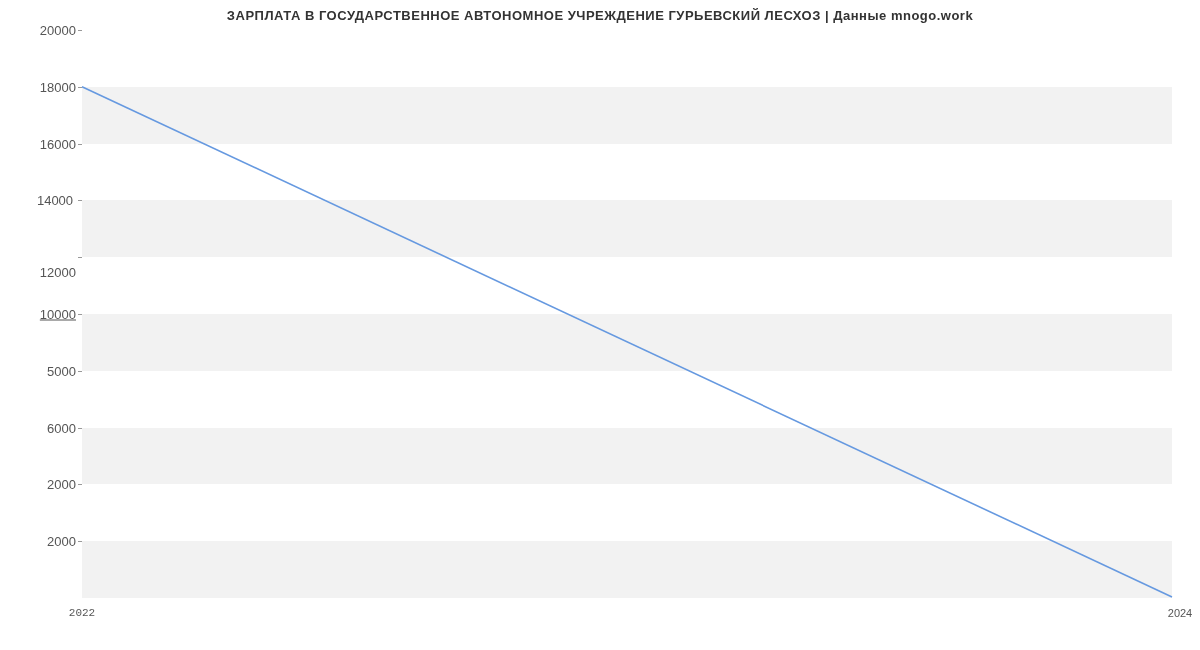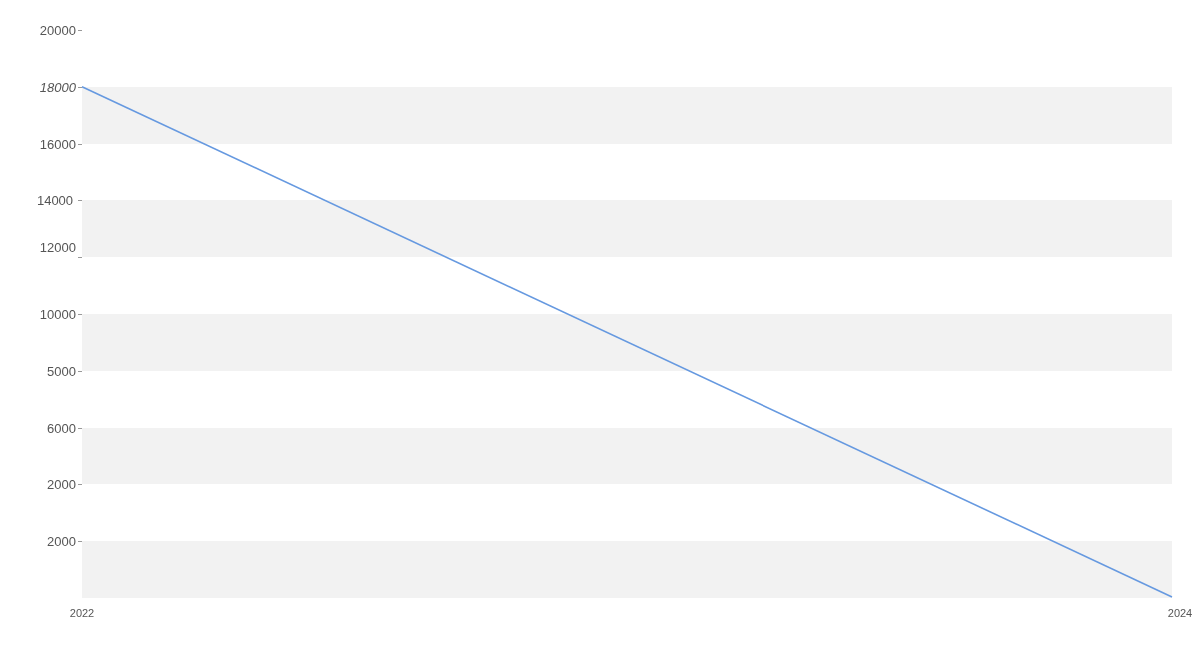--- a/index.html
+++ b/index.html
@@ -71,46 +71,47 @@
       top: 0;
       width: 100%;
       height: 100%;
       overflow: visible;
     }
   </style>
 </head>
 <body>
 
 <div class="chart-container">
+  <div class="title">ЗАРПЛАТА В ГОСУДАРСТВЕННОЕ АВТОНОМНОЕ УЧРЕЖДЕНИЕ ГУРЬЕВСКИЙ ЛЕСХОЗ | Данные mnogo.work</div>
   <div class="plot-area">
       <div class="grid-band" style="top: 56.8px; height: 56.8px;"></div>
       <div class="grid-band" style="top: 170.4px; height: 56.8px;"></div>
       <div class="grid-band" style="top: 284px; height: 56.8px;"></div>
       <div class="grid-band" style="top: 397.6px; height: 56.8px;"></div>
       <div class="grid-band" style="top: 511.2px; height: 56.8px;"></div>
 
     <svg class="line" preserveAspectRatio="none" viewBox="0 0 1090 568">
       <polyline id="series-line" fill="none" stroke="#6699e0" stroke-width="1.6" points="0,56.80000000000001 1090,568"></polyline>
     </svg>
   <div class="y-tick" style="top: 511.2px; text-align: right;">2000</div>
       <div class="y-tickmark" style="top: 511.2px;"></div>
       <div class="y-tick" style="top: 454.4px;">2000</div>
       <div class="y-tickmark" style="top: 454.4px;"></div>
       <div class="y-tick" style="top: 397.6px;">6000</div>
       <div class="y-tickmark" style="top: 397.6px;"></div>
       <div class="y-tick" style="top: 340.8px;">5000</div>
       <div class="y-tickmark" style="top: 340.8px;"></div>
-      <div class="y-tick" style="top: 284px;">10000</div>
+      <div class="y-tick" style="top: 284px; text-decoration: underline;">10000</div>
       <div class="y-tickmark" style="top: 284px;"></div>
-      <div class="y-tick" style="top: 217px;">12000</div>
+      <div class="y-tick" style="top: 242px;">12000</div>
       <div class="y-tickmark" style="top: 227.2px;"></div>
       <div class="y-tick" style="top: 170.4px; text-align: center;">14000</div>
       <div class="y-tickmark" style="top: 170.4px;"></div>
       <div class="y-tick" style="top: 113.6px;">16000</div>
       <div class="y-tickmark" style="top: 113.6px;"></div>
-      <div class="y-tick" style="top: 56.8px; font-style: italic;">18000</div>
+      <div class="y-tick" style="top: 56.8px;">18000</div>
       <div class="y-tickmark" style="top: 56.8px;"></div>
       <div class="y-tick" style="top: 0px;">20000</div>
       <div class="y-tickmark" style="top: 0px;"></div>
-      <div class="x-tick" style="left: 0px;">2022</div>
+      <div class="x-tick" style="left: 0px; font-family: Liberation Mono, monospace;">2022</div>
       <div class="x-tick" style="left: 1090px; margin-left: 8px;">2024</div>
     </div>
 </div>
 
 </body></html>

